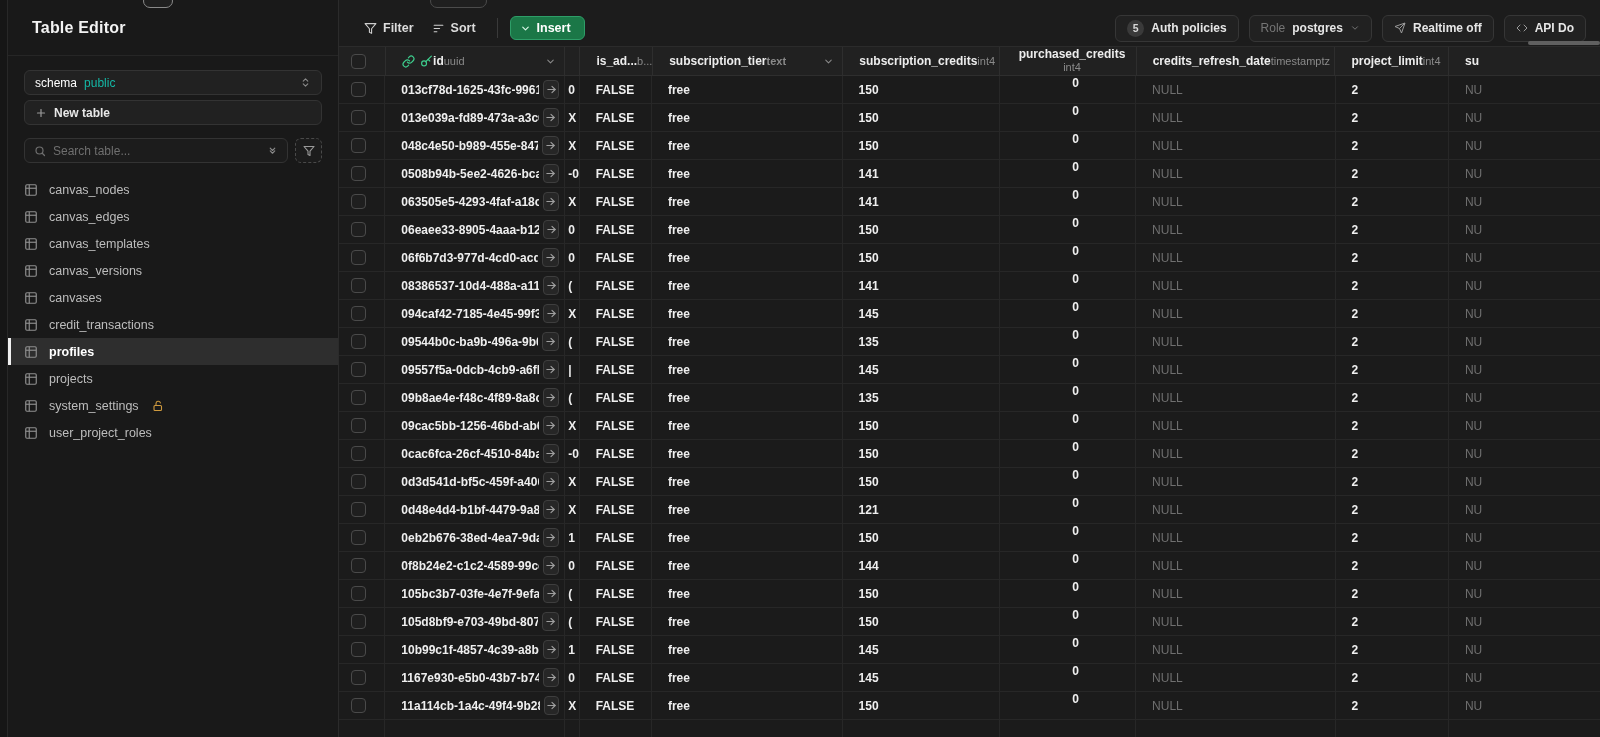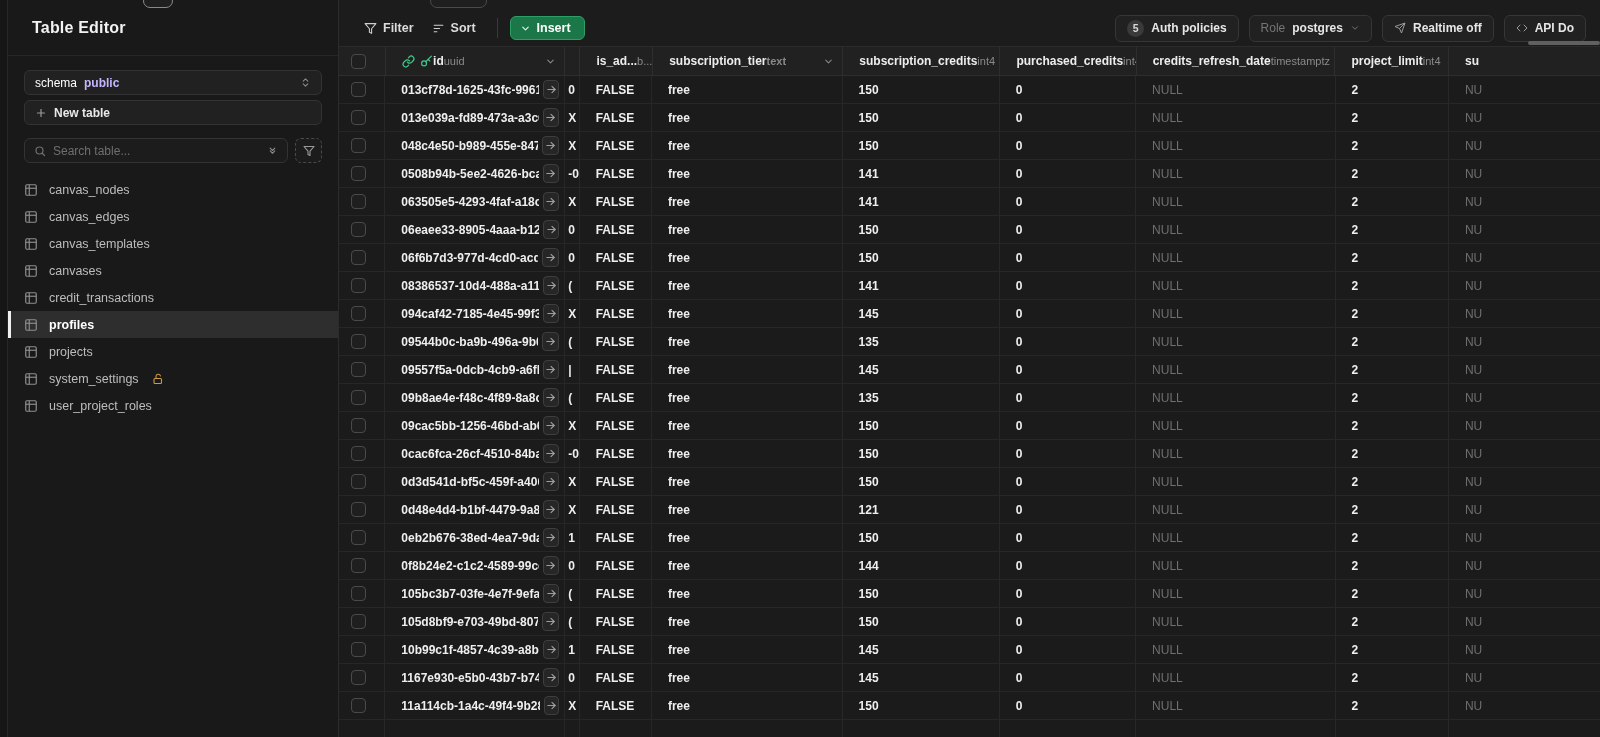--- a/index.html
+++ b/index.html
@@ -12,21 +12,21 @@
   svg { display:block; flex:none; }
 
   
   .rail { position:absolute; left:0; top:0; bottom:0; width:8px; background:#161616; border-right:1px solid #282828; }
   .sidebar { position:absolute; left:8px; top:0; bottom:0; width:331px; background:#191919; border-right:1px solid #2b2b2b; }
   .sb-header { height:56px; display:flex; align-items:center; padding:0 24px; border-bottom:1px solid #262626; }
   .sb-title { font-size:16px; font-weight:700; color:#f2f2f2; letter-spacing:.2px; }
   .sb-body { padding:14px 16px 0 16px; }
   .control { height:25px; display:flex; align-items:center; gap:7px; background:#212121; border:1px solid #333; border-radius:6px; padding:0 10px; margin-bottom:5px; }
   .control .muted { color:#ffffff; }
-  .control .val { font-weight:700; color:#c4b5fd;text-align:center; }
+  .control .val { font-weight:400; color:#14b8a6;text-align:center; }
   .control .lbl { font-weight:600; color:#e8e8e8; }
   .push-right { margin-left:auto; }
   .search-row { display:flex; gap:7px; margin-top:13px; }
   .search { flex:1; height:25px; display:flex; align-items:center; gap:7px; border:1px solid #333; border-radius:6px; padding:0 9px; background:#1c1c1c; }
   .search .placeholder { color:#6f6f6f; }
   .filter-square { width:27px; height:25px; border:1px dashed #4a4a4a; border-radius:6px; display:flex; align-items:center; justify-content:center; background:#1c1c1c; }
   .table-list { margin:13px -16px 0 -16px; }
   .titem { height:27px; display:flex; align-items:center; gap:11px; padding:0 16px; color:#bdbdbd; font-size:12.5px; position:relative; cursor:pointer; }
   .titem.selected { background:#2e2e2e; color:#ffffff; font-weight:700; }
   .titem.selected::before { content:""; position:absolute; left:0; top:0; bottom:0; width:3px; background:#f0f0f0; }
@@ -57,21 +57,21 @@
   .hchev { margin-left:auto; }
   .rows { flex:1; overflow:hidden; }
   .row { height:28px; display:flex; background:#1b1b1b; border-bottom:1px solid #272727; }
   .cell { display:flex; align-items:center; padding-left:16px; border-right:1px solid #272727; overflow:hidden; white-space:nowrap; color:#efefef; font-weight:700; }
   .col-0 { width:51px; padding-left:12px; }
   .col-1 { width:202px; }
   .col-2 { width:16px; padding-left:3px; }
   .col-3 { width:80px; }
   .col-4 { width:215px; font-weight:600; }
   .col-5 { width:177px; }
-  .col-6 { width:153px; }
+  .col-6 { width:153px;flex-direction:column; }
   .col-7 { width:225px; }
   .col-8 { width:127px; }
   .col-9 { width:170px; border-right:none; }
   .id-cell { justify-content:space-between; gap:4px; padding-right:5px; }
   .id-text { font-weight:600; overflow:hidden; white-space:nowrap; }
   .null-val { color:#6f6f6f; font-weight:400; }
   .expand-btn { width:22px; height:19px; border-radius:4px; border:1px solid #3e3e3e; background:#262626; display:flex; align-items:center; justify-content:center; cursor:pointer; }
   .checkbox { width:15px; height:15px; border:1px solid #4a4a4a; border-radius:4px; background:#1f1f1f; cursor:pointer; flex:none; }
 </style>
 </head>
@@ -145,20 +145,29 @@
   <div class="titem">
     <svg width="14" height="14" viewBox="0 0 24 24" fill="none" stroke="#8f8f8f" stroke-width="2">
             <rect x="3" y="3" width="18" height="18" rx="2"></rect>
             <line x1="3" y1="9" x2="21" y2="9"></line>
             <line x1="9" y1="3" x2="9" y2="21"></line>
           </svg>
     <span class="tname">canvas_templates</span>
 
   </div>
 
+  <div class="titem">
+    <svg width="14" height="14" viewBox="0 0 24 24" fill="none" stroke="#8f8f8f" stroke-width="2">
+            <rect x="3" y="3" width="18" height="18" rx="2"></rect>
+            <line x1="3" y1="9" x2="21" y2="9"></line>
+            <line x1="9" y1="3" x2="9" y2="21"></line>
+          </svg>
+    <span class="tname">canvas_versions</span>
+
+  </div>
 
   <div class="titem">
     <svg width="14" height="14" viewBox="0 0 24 24" fill="none" stroke="#8f8f8f" stroke-width="2">
             <rect x="3" y="3" width="18" height="18" rx="2"></rect>
             <line x1="3" y1="9" x2="21" y2="9"></line>
             <line x1="9" y1="3" x2="9" y2="21"></line>
           </svg>
     <span class="tname">canvases</span>
 
   </div>

